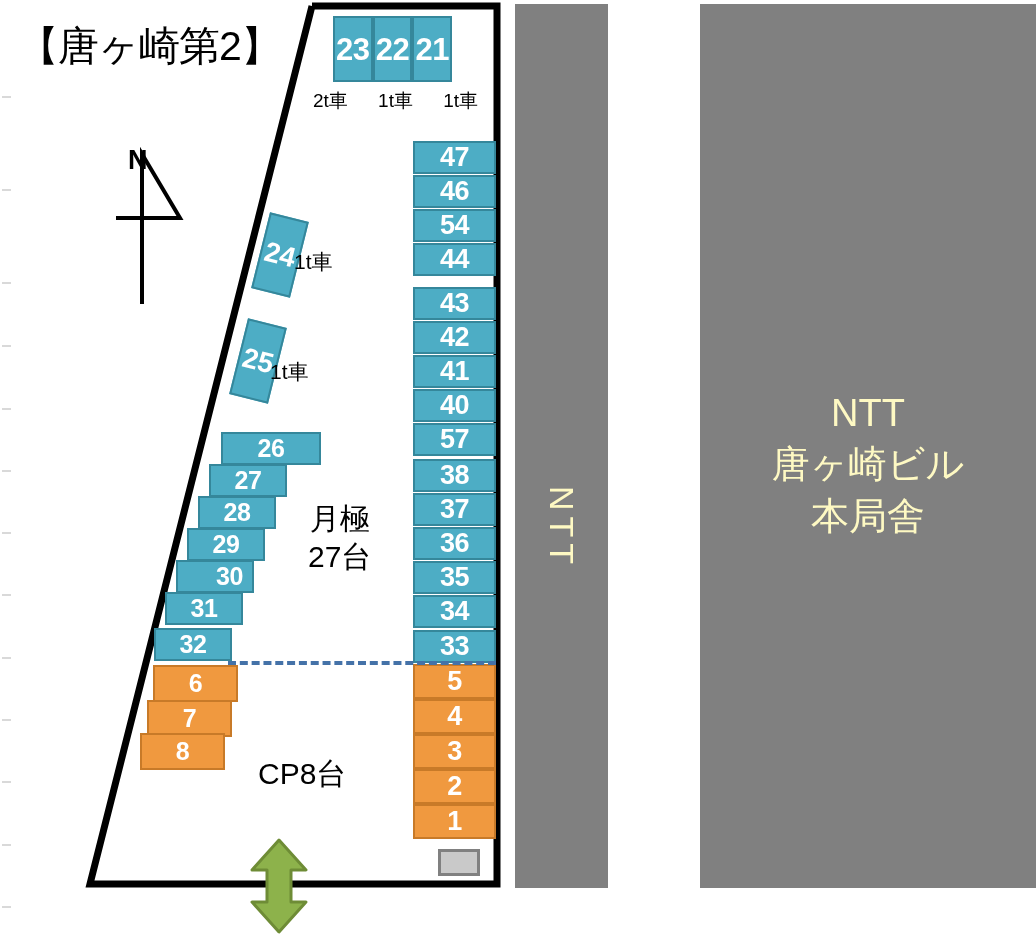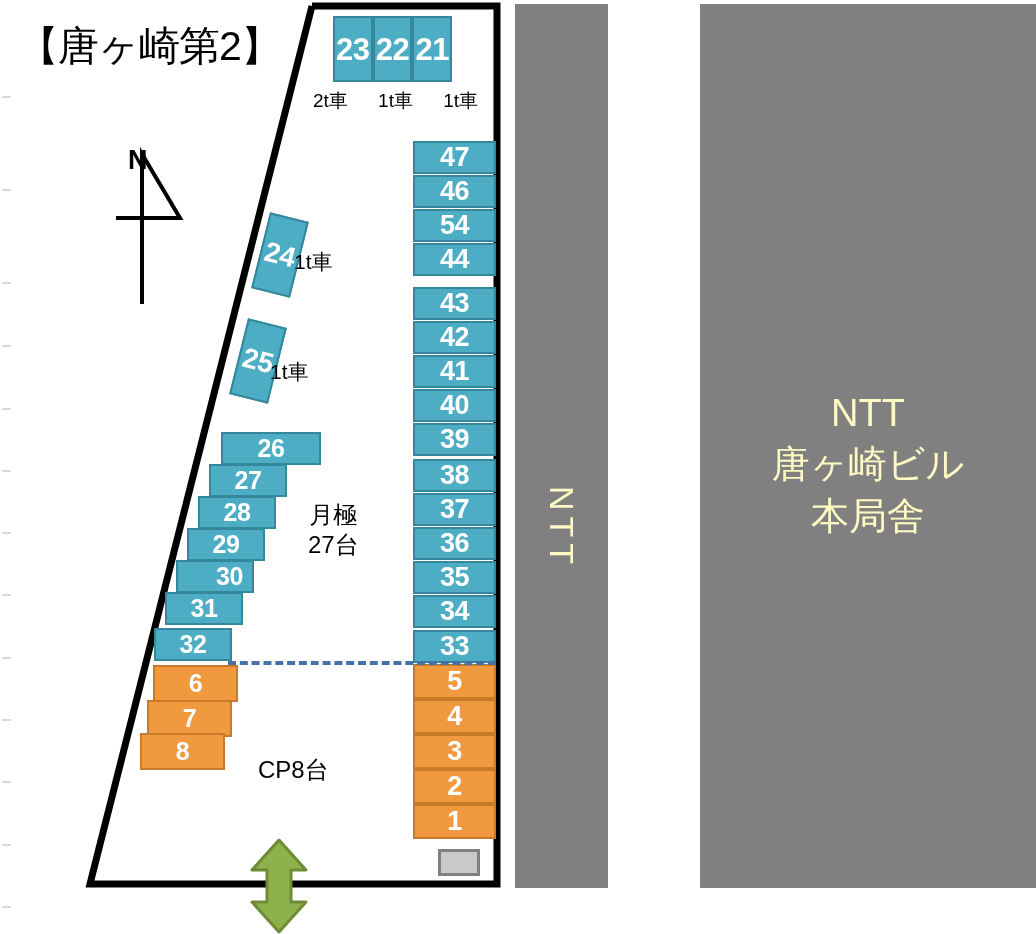--- a/index.html
+++ b/index.html
@@ -139,21 +139,21 @@
   .angled-caption {
     position: absolute;
     font-size: 21px;
     color: #000;
     white-space: nowrap;
   }
 
   
   .center-label {
     position: absolute;
-    font-size: 24px;
+    font-size: 30px;
     color: #000;
     text-align: center;
     line-height: 1.25;
     white-space: nowrap;
   }
 
   
   #divider {
     position: absolute;
     left: 228px;
@@ -329,21 +329,21 @@
   <div class="cell blue right-col" style="left:413px; top:321px; width:83px; height:33px;">
       <span class="num">42</span>
     </div>
   <div class="cell blue right-col" style="left:413px; top:355px; width:83px; height:33px;">
       <span class="num">41</span>
     </div>
   <div class="cell blue right-col" style="left:413px; top:389px; width:83px; height:33px;">
       <span class="num">40</span>
     </div>
   <div class="cell blue right-col" style="left:413px; top:423px; width:83px; height:33px;">
-      <span class="num">39</span>
+      <span class="num">57</span>
     </div>
   <div class="cell blue right-col" style="left:413px; top:459px; width:83px; height:33px;">
       <span class="num">38</span>
     </div>
   <div class="cell blue right-col" style="left:413px; top:493px; width:83px; height:33px;">
       <span class="num">37</span>
     </div>
   <div class="cell blue right-col" style="left:413px; top:527px; width:83px; height:33px;">
       <span class="num">36</span>
     </div>

